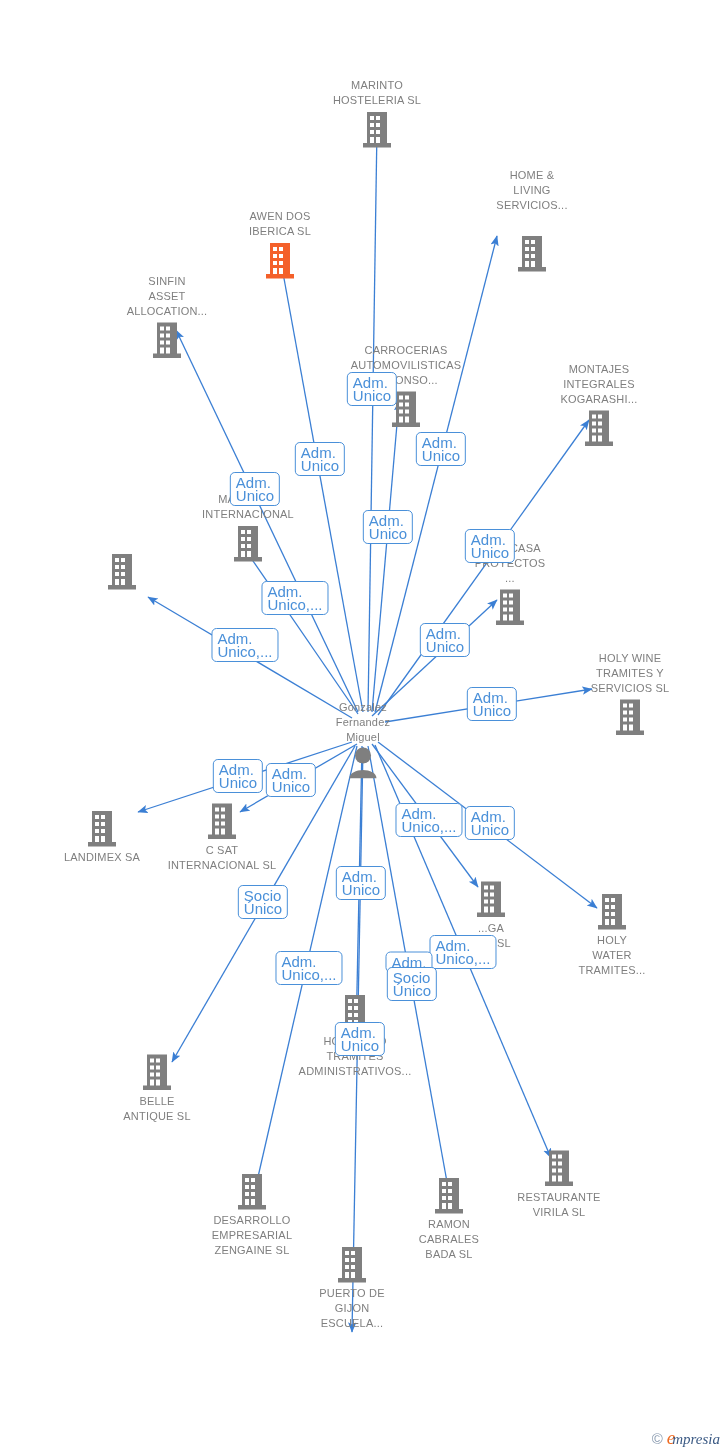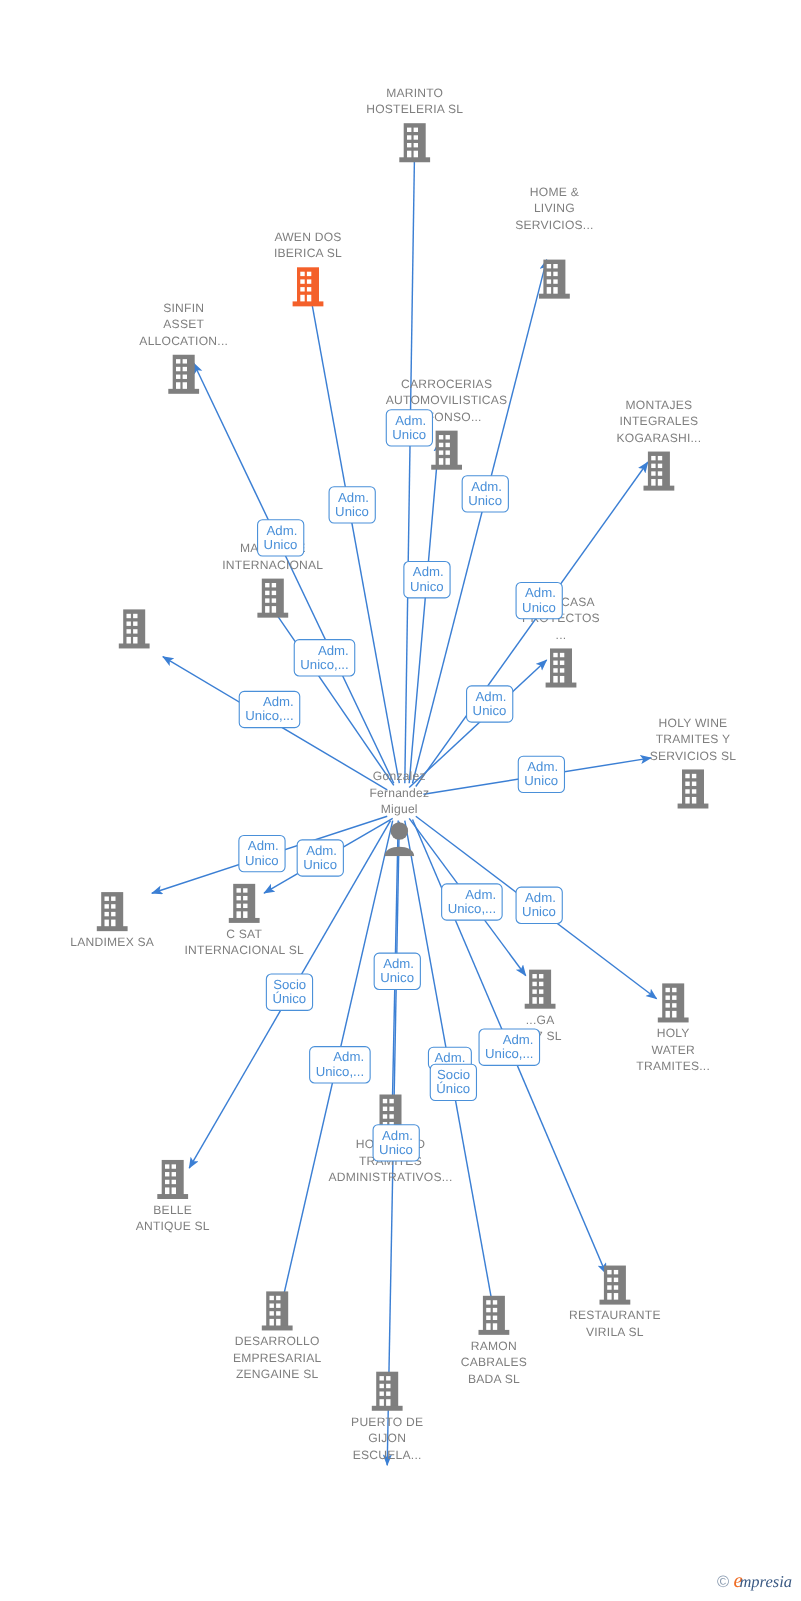--- a/index.html
+++ b/index.html
@@ -13,21 +13,21 @@
   .node{position:absolute;transform:translate(-50%,-50%);display:flex;
         flex-direction:column;align-items:center;width:150px;}
   .node .lbl{font-size:11px;line-height:15px;color:#7f7f7f;text-align:center;
              letter-spacing:.2px;white-space:pre-line;margin-top:20px;}
   .node .lbl.above{margin-bottom:2px;}
   .node .lbl.below{margin-top:1px;}
   .ico{width:34px;height:40px;display:block;}
 
   .badge{position:absolute;transform:translate(-50%,-50%);
          border:1.4px solid #4a90d9;border-radius:5px;background:#ffffff;
-         color:#4a90d9;font-size:12px;line-height:13px;text-align:right;
+         color:#4a90d9;font-size:15px;line-height:13px;text-align:left;
          padding:3px 5px;white-space:pre-line;box-sizing:border-box;}
 
   .wm{position:absolute;right:8px;bottom:6px;display:flex;align-items:center;
       gap:4px;font-size:17px;}
   .wm .c{color:#8a9bb0;font-size:15px;}
   .wm .e{color:#ef6c24;font-style:italic;font-family:"Liberation Serif",serif;font-size:19px;}
   .wm .rest{color:#3b5a84;font-style:italic;font-family:"Liberation Serif",serif;font-size:15px;margin-left:-3px;}
 </style>
 </head>
 <body>
@@ -98,21 +98,21 @@
               <rect x="10" y="13" width="4" height="4"></rect>
               <rect x="16" y="13" width="4" height="4"></rect>
               <rect x="10" y="20" width="4" height="4"></rect>
               <rect x="16" y="20" width="4" height="4"></rect>
               <rect x="10" y="27" width="4" height="6"></rect>
               <rect x="16" y="27" width="4" height="6"></rect>
             </g>
           </svg>
         </div>
       </div>
-      <div class="node" style="left: 504px; top: 211px; gap: 19px;">
+      <div class="node" style="left: 532px; top: 211px; gap: 19px;">
         <div class="lbl above">HOME &amp;
 LIVING
 SERVICIOS...</div>
         <div>
           <svg class="ico" viewBox="0 0 34 40">
             <rect x="7" y="2" width="20" height="32" fill="#7f7f7f"></rect>
             <rect x="3" y="33" width="28" height="4.5" fill="#7f7f7f"></rect>
             <g fill="#ffffff">
               <rect x="10" y="6" width="4" height="4"></rect>
               <rect x="16" y="6" width="4" height="4"></rect>

